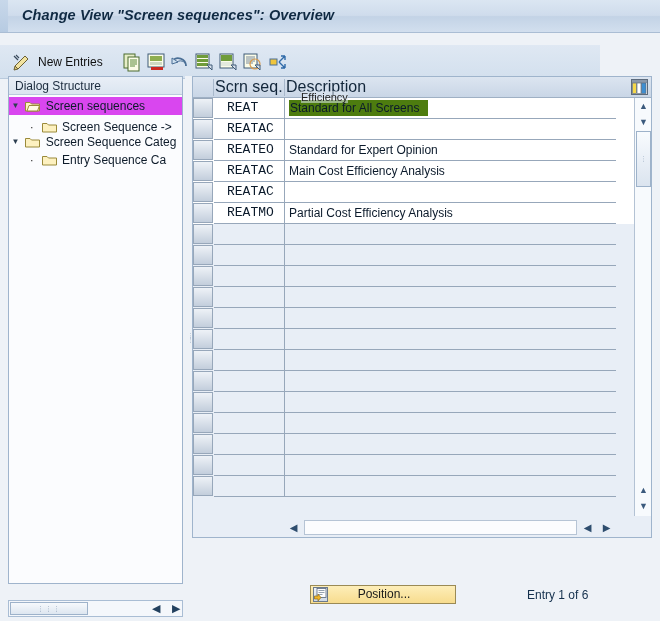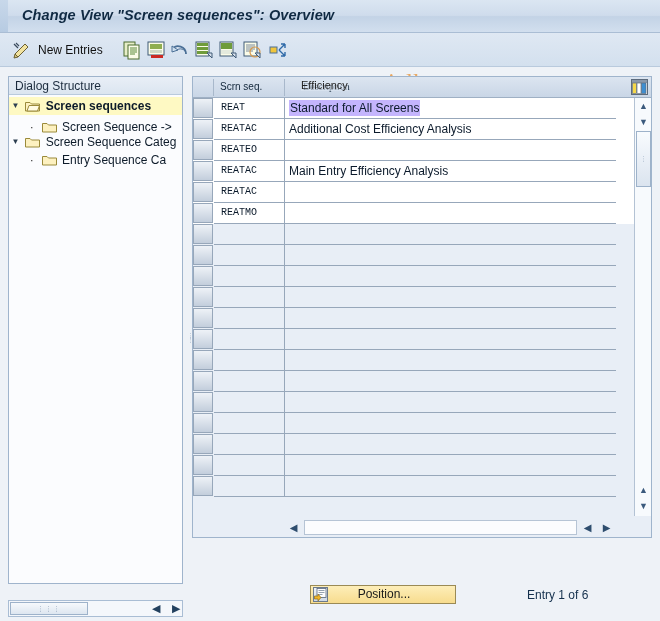--- a/index.html
+++ b/index.html
@@ -39,22 +39,22 @@
     font-weight: bold;
     font-style: italic;
     color: #102a43;
     letter-spacing: 0.1px;
     white-space: nowrap;
   }
 
   
   #toolbar {
     position: absolute;
-    left: 0; top: 33px;
-    width: 660px; height: 34px;
+    left: 0; top: 45px;
+    width: 600px; height: 34px;
     background: linear-gradient(to bottom, #dfe8f3, #d3e0ee);
     border-bottom: 1px solid #b9cadd;
     box-sizing: border-box;
     padding-left: 24px;
   }
   .tb-icon {
     position: absolute;
     top: 7px;
     width: 20px; height: 20px;
   }
@@ -110,21 +110,21 @@
   .tree-row {
     position: absolute;
     left: 0;
     width: 173px; height: 18px;
     line-height: 18px;
     white-space: nowrap;
     font-size: 12px;
     color: #0d1b2a;
     overflow: hidden;
   }
-  .tree-row.selected { background: #fef9c3; font-weight: bold; }
+  .tree-row.selected { background: #d946ef; }
   .tw {
     display: inline-block;
     width: 13px;
     text-align: center;
     font-size: 8px;
     color: #2c3e50;
     vertical-align: top;
   }
   .tdot {
     display: inline-block;
@@ -197,24 +197,23 @@
     left: 0; top: 0;
     width: 458px; height: 21px;
     background: linear-gradient(to bottom, #dce5f0, #c9d6e6);
     border-bottom: 1px solid #9fb0c4;
     box-sizing: border-box;
   }
   #table-head .hcell {
     position: absolute;
     top: 0; height: 18px;
     line-height: 20px;
-    font-size: 10px;
+    font-size: 16px;
     color: #12263a;
     box-sizing: border-box;
-    padding-left: 5px;
     white-space: nowrap;
   }
   .hsep {
     position: absolute;
     top: 2px; height: 17px;
     width: 1px;
     background: #a8b8cb;
   }
   #cfg-icon {
     position: absolute;
@@ -234,44 +233,44 @@
   .selbox {
     position: absolute;
     left: 0; top: 0;
     width: 20px; height: 20px;
     background: linear-gradient(to bottom, #eef2f7, #c3cedc);
     border: 1px solid #97a7ba;
     box-sizing: border-box;
   }
   .cell-code {
     position: absolute;
-    left: 24px; top: 0;
+    left: 30px; top: 0;
     width: 68px; height: 20px;
     line-height: 20px;
     font-family: "Liberation Mono", monospace;
-    font-size: 10px;
+    font-size: 13px;
     color: #0b1a2b;
     padding-left: 4px;
     box-sizing: border-box;
     white-space: nowrap;
   }
   .cell-desc {
     position: absolute;
     left: 93px; top: 0;
     width: 330px; height: 20px;
     line-height: 20px;
     font-size: 12px;
     color: #0b1a2b;
     padding-left: 3px;
     box-sizing: border-box;
     white-space: nowrap;
   }
   .cell-desc .hl {
-    background: #c4b5fd;
-    padding: 1px 1px 1px 1px;
+    background: #4d7c0f;
+    padding: 1px 9px 1px 1px;
   }
   .rowline {
     position: absolute;
     left: 21px; top: 20px;
     width: 402px; height: 1px;
     background: #97a7ba;
   }
   .vline-code {
     position: absolute;
     left: 91px; top: 0;
@@ -533,21 +532,21 @@
   <span style="left:0px;">◀</span>
   <span style="left:20px;">▶</span>
 </div>
 
 <div id="table-panel">
 
   <div id="table-head">
     <div class="hsep" style="left:20px;"></div>
     <div class="hcell" style="left:22px;width:69px;">Scrn seq.</div>
     <div class="hsep" style="left:91px;"></div>
-    <div class="hcell" style="left:105px;width:330px;font-family:Liberation Serif, serif;">Description</div>
+    <div class="hcell" style="left:93px;width:330px;">Description</div>
     <div id="cfg-icon">
       <svg width="15" height="14" viewBox="0 0 15 14">
         <rect x="0" y="0" width="15" height="3" fill="#8a98aa"></rect>
         <rect x="0.5" y="3" width="4" height="10.5" fill="#f5d84a" stroke="#5d6b7c" stroke-width="0.7"></rect>
         <rect x="5" y="3" width="4" height="10.5" fill="#ffffff" stroke="#5d6b7c" stroke-width="0.7"></rect>
         <rect x="9.5" y="3" width="4.5" height="10.5" fill="#3f8ed0" stroke="#5d6b7c" stroke-width="0.7"></rect>
       </svg>
     </div>
   </div>
 
@@ -556,46 +555,47 @@
         <div class="selbox"></div>
         <div class="vline-code"></div>
         <div class="cell-code">REAT</div>
         <div class="cell-desc"><span class="hl">Standard for All Screens</span></div>
         <div class="rowline"></div>
       </div>
       <div class="row row-filled" style="top:42px;">
         <div class="selbox"></div>
         <div class="vline-code"></div>
         <div class="cell-code">REATAC</div>
-        <div class="cell-desc">Additional Cost Efficiency Analysis</div>
         <div class="rowline"></div>
       </div>
       <div class="row row-filled" style="top:63px;">
         <div class="selbox"></div>
         <div class="vline-code"></div>
         <div class="cell-code">REATEO</div>
+        <div class="cell-desc">Standard for Expert Opinion</div>
         <div class="rowline"></div>
       </div>
       <div class="row row-filled" style="top:84px;">
         <div class="selbox"></div>
         <div class="vline-code"></div>
         <div class="cell-code">REATAC</div>
-        <div class="cell-desc">Main Entry Efficiency Analysis</div>
+        <div class="cell-desc">Main Cost Efficiency Analysis</div>
         <div class="rowline"></div>
       </div>
       <div class="row row-filled" style="top:105px;">
         <div class="selbox"></div>
         <div class="vline-code"></div>
         <div class="cell-code">REATAC</div>
         <div class="rowline"></div>
       </div>
       <div class="row row-filled" style="top:126px;">
         <div class="selbox"></div>
         <div class="vline-code"></div>
         <div class="cell-code">REATMO</div>
+        <div class="cell-desc">Partial Cost Efficiency Analysis</div>
         <div class="rowline"></div>
       </div>
       <div class="row row-empty" style="top:147px;">
         <div class="selbox"></div>
         <div class="vline-code"></div>
         <div class="cell-code"></div>
         <div class="cell-desc"></div>
         <div class="rowline"></div>
       </div>
       <div class="row row-empty" style="top:168px;">

